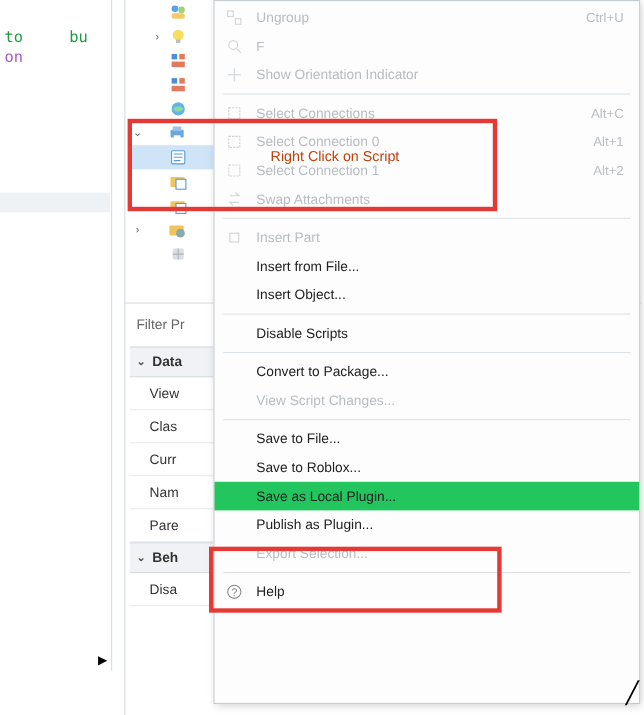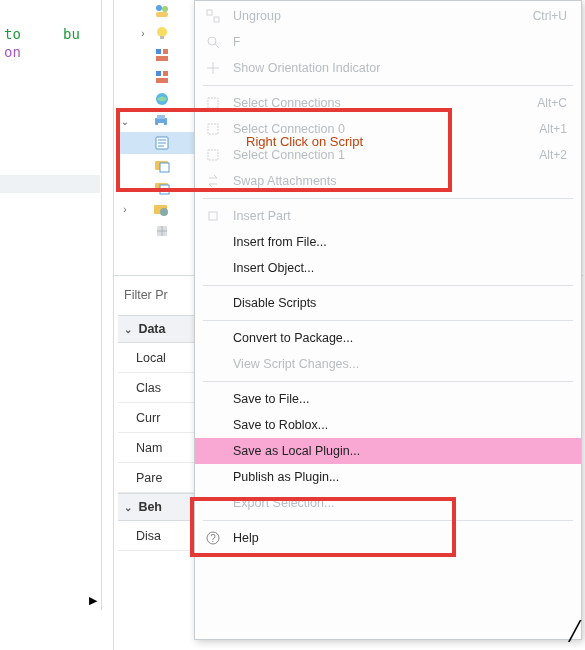--- a/index.html
+++ b/index.html
@@ -158,21 +158,21 @@
   }
   .mi {
     display: flex;
     align-items: center;
     height: 26px;
     padding: 0 14px 0 8px;
     gap: 10px;
     color: #222;
   }
   .mi.disabled { color: #b8bdc2; }
-  .mi.hover { background: #f9a8d4; align-items: center; }
+  .mi.hover { background: #22c55e; align-items: center; }
   .mi-icon {
     width: 20px;
     height: 20px;
     display: inline-flex;
     align-items: center;
     justify-content: center;
     color: #a9aeb3;
   }
   .mi.disabled .mi-icon { color: #cfd3d6; }
   .mi-label { flex: 1; }
@@ -347,21 +347,21 @@
 <div class="filter-row">
   <span>Filter Pr</span>
 </div>
 
 <div class="props">
   <div class="prop-section">
     <span class="caret">⌄</span>
     <span>Data</span>
   </div>
   <div class="prop-row">
-      <span>Local</span>
+      <span>View</span>
     </div>
   <div class="prop-row">
       <span>Clas</span>
     </div>
   <div class="prop-row">
       <span>Curr</span>
     </div>
   <div class="prop-row">
       <span>Nam</span>
     </div>

